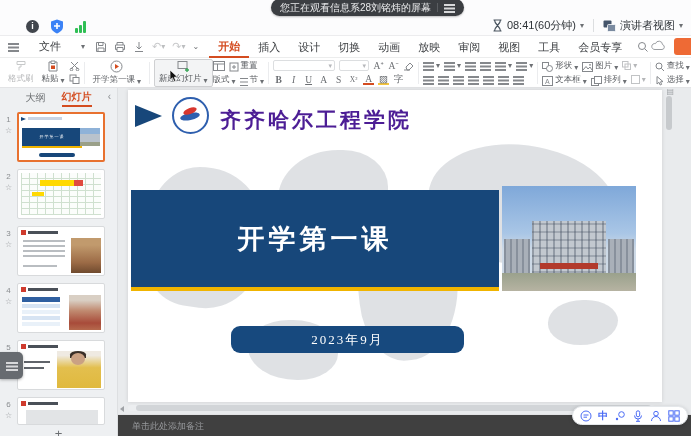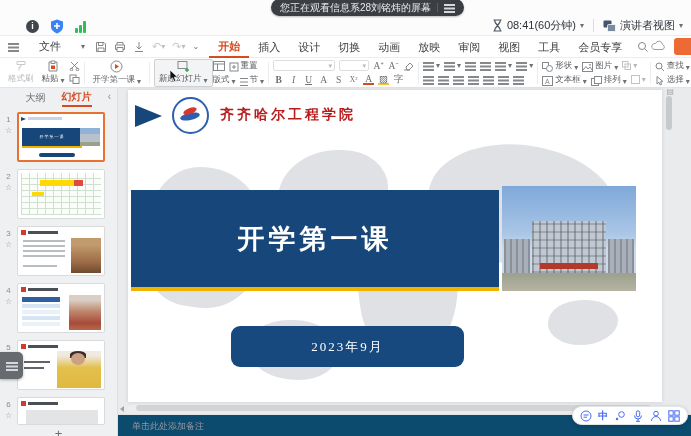--- a/index.html
+++ b/index.html
@@ -88,39 +88,39 @@
   .float-btn{position:absolute;left:0;top:264px;width:23px;height:27px;background:#676b70;border-radius:0 5px 5px 0;display:flex;align-items:center;justify-content:center;box-shadow:0 1px 3px rgba(0,0,0,.3);}
 
   
   .editor{position:absolute;left:118px;top:88px;width:573px;height:348px;background:#e9ebed;}
   .canvas{position:absolute;left:10px;top:2px;width:534px;height:312px;background:#fff;box-shadow:0 0 4px rgba(0,0,0,.12);overflow:hidden;}
   .blob{position:absolute;background:#d9dcdf;opacity:.85;}
   .tri{position:absolute;left:7px;top:15px;width:0;height:0;border-top:11px solid transparent;border-bottom:11px solid transparent;border-left:27px solid #17477a;}
   .logo{position:absolute;left:44px;top:7px;width:37px;height:37px;border:2.5px solid #2e5fae;border-radius:50%;background:#fff;}
   .logo .sw1{position:absolute;left:6px;top:14px;width:20px;height:7px;border-radius:50%;background:#2e5fae;transform:rotate(-12deg);}
   .logo .sw2{position:absolute;left:9px;top:9px;width:14px;height:6px;border-radius:50%;background:#d8372f;transform:rotate(-20deg);}
-  .school{position:absolute;left:92px;top:16px;font-family:"Liberation Serif","DejaVu Serif",serif;font-weight:bold;font-size:14px;color:#b91c1c;letter-spacing:3px;}
+  .school{position:absolute;left:92px;top:16px;font-family:"Liberation Serif","DejaVu Serif",serif;font-weight:bold;font-size:21px;color:#4c1d95;letter-spacing:3px;}
   .banner{position:absolute;left:3px;top:100px;width:368px;height:97px;background:#17477a;z-index:2;display:flex;align-items:center;justify-content:center;}
   .banner .t{color:#fff;font-size:27px;font-weight:bold;letter-spacing:4px;}
   .gold{position:absolute;left:3px;top:197px;width:368px;height:4px;background:#f0b400;z-index:2;}
   .photo{position:absolute;left:374px;top:96px;width:134px;height:105px;z-index:2;background:linear-gradient(#7fa8d9 0%,#a9c6e6 45%,#cdd9e6 60%);}
   .bld-main{position:absolute;left:30px;bottom:18px;width:74px;height:52px;background:#c2c8cf;
     background-image:repeating-linear-gradient(90deg,rgba(60,72,90,.35) 0 2px,transparent 2px 7px),repeating-linear-gradient(0deg,rgba(60,72,90,.25) 0 2px,transparent 2px 8px);}
   .bld-wing{position:absolute;bottom:18px;width:26px;height:34px;background:#a9b0b9;
     background-image:repeating-linear-gradient(90deg,rgba(60,72,90,.3) 0 2px,transparent 2px 6px);}
   .bld-sign{position:absolute;left:38px;bottom:22px;width:58px;height:6px;background:#b23a2c;}
   .ground{position:absolute;left:0;bottom:0;width:100%;height:18px;background:linear-gradient(#9aa18c,#b6b3a2);}
-  .datepill{position:absolute;left:103px;top:236px;width:233px;height:41px;background:#17497e;border-radius:9px;z-index:2;display:flex;align-items:center;justify-content:center;}
+  .datepill{position:absolute;left:103px;top:236px;width:233px;height:27px;background:#17497e;border-radius:9px;z-index:2;display:flex;align-items:center;justify-content:center;}
   .datepill .d{color:#fff;font-family:"Liberation Serif","DejaVu Serif",serif;font-size:13px;letter-spacing:2px;}
   .vthumb{position:absolute;right:19px;top:8px;width:6px;height:34px;background:#c7cacd;border-radius:3px;}
   .vtop-ic{position:absolute;right:17px;top:-1px;color:#9ea1a5;font-size:8px;}
   .hscroll{position:absolute;left:10px;top:317px;right:36px;height:6px;background:#eceef0;border-radius:3px;}
   .hthumb{position:absolute;left:8px;top:0;right:4px;height:6px;background:#d2d5d8;border-radius:3px;}
   .harrow{position:absolute;left:2px;top:318px;width:0;height:0;border-top:3px solid transparent;border-bottom:3px solid transparent;border-right:4px solid #9fa2a6;}
-  .notes-bar{position:absolute;left:0;right:0;top:326px;height:22px;background:#0c4a6e;border-top:1px solid #e2e3e5;}
+  .notes-bar{position:absolute;left:0;right:0;top:326px;height:22px;background:#404040;border-top:1px solid #e2e3e5;}
   .notes-hint{padding:5px 0 0 14px;font-size:9px;color:#97999c;}
 
   
   .dock{position:absolute;right:3px;bottom:11px;height:19px;background:#fff;border:1px solid #e4e7ea;border-radius:10px;box-shadow:0 1px 4px rgba(0,0,0,.18);display:flex;align-items:center;gap:6px;padding:0 7px;z-index:9;}
   .dock .zh{color:#4a6bf5;font-size:10px;font-weight:bold;line-height:1;}
 </style>
 </head>
 <body>
 
 <div class="topbar">

